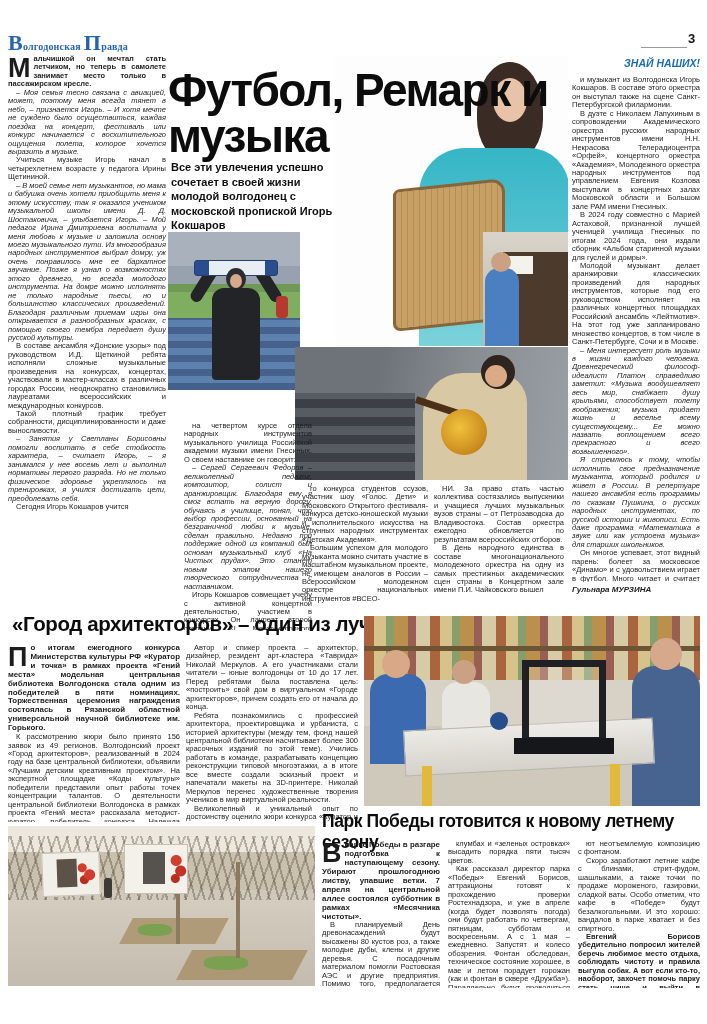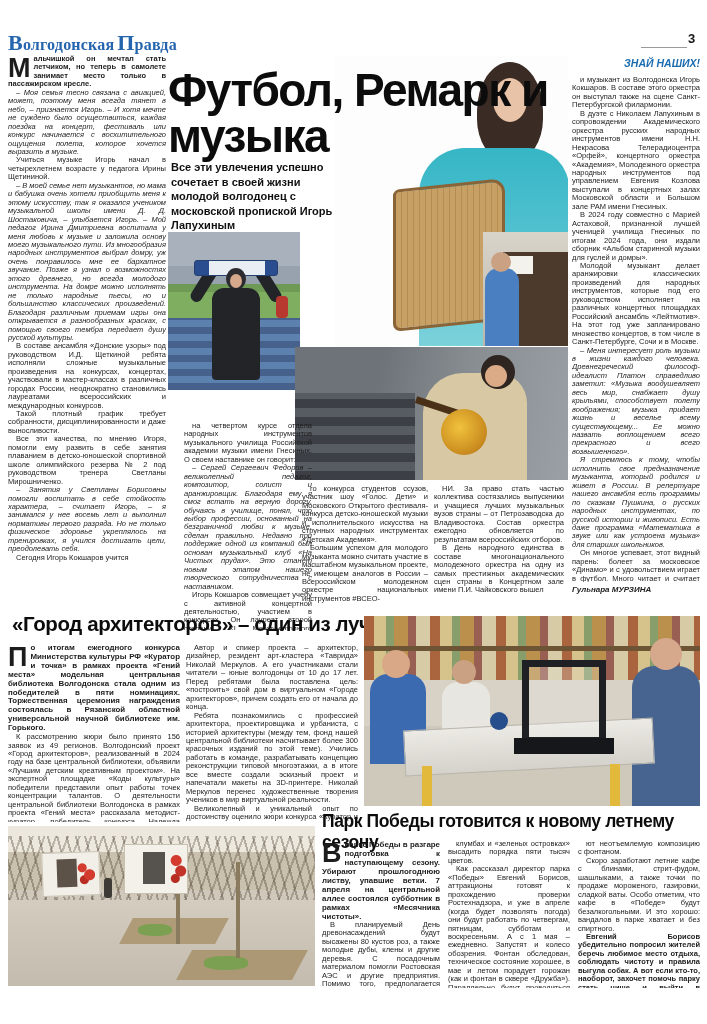--- a/index.html
+++ b/index.html
@@ -3,21 +3,21 @@
 <meta charset="utf-8">
 <style>
   * { margin:0; padding:0; box-sizing:border-box; }
   html,body { background:#e9e9e9; }
   .page { position:relative; width:707px; height:1024px; margin:0 auto; background:#fff;
           font-family:"Liberation Sans", sans-serif; color:#161616; overflow:hidden; }
   .abs { position:absolute; }
 
   
   .logo { left:8px; top:30px; font-family:"Liberation Serif", serif; font-weight:bold;
-          color:#2565ae; font-size:16px; letter-spacing:.2px; white-space:nowrap; }
+          color:#2565ae; font-size:10px; letter-spacing:.2px; white-space:nowrap; }
   .logo span { display:inline-block; margin-right:3px; }
   .logo span::first-letter { font-size:22px; }
   .dateline { left:86px; top:37px; width:370px; font-size:8px; color:#222;
               border-bottom:1px solid #9a9a9a; padding-bottom:5px; }
   .slogan { left:458px; top:31px; width:180px; font-family:"Liberation Serif", serif;
             font-weight:bold; font-size:18.5px; color:#111; white-space:nowrap; }
   .hdr-rule2 { left:641px; top:47px; width:46px; border-top:1px solid #9a9a9a; height:0; }
   .pagenum { left:688px; top:31px; font-size:13px; font-weight:bold; }
 
   
@@ -123,21 +123,21 @@
 <div class="page">
 
   <div class="abs logo">
     <span>Волгодонская</span><span>Правда</span>
   </div>
   <div class="abs hdr-rule2"></div>
   <div class="abs pagenum">3</div>
 
   <div class="abs rubric">ЗНАЙ НАШИХ!</div>
   <h1 class="abs headline">Футбол, Ремарк и музыка</h1>
-  <div class="abs subhead">Все эти увлечения успешно сочетает в своей жизни молодой волгодонец с московской пропиской Игорь Лапухиным</div>
+  <div class="abs subhead">Все эти увлечения успешно сочетает в своей жизни молодой волгодонец с московской пропиской Игорь Кокшаров</div>
 
   <figure class="ph ph-mus">
     <div class="mu-hair"></div>
     <div class="mu-face"></div>
     <div class="mu-dress"></div>
     <div class="mu-arm"></div>
     <div class="mu-gusli"></div>
     <div class="mu-piano-bg"></div>
     <div class="mu-piano"></div>
     <div class="mu-sheet"></div>
@@ -165,21 +165,20 @@
     <div class="do-domra"></div>
   </figure>
 
   <div class="col" style="left:8px; top:55px; width:158px; height:548px;">
     <p class="lead" style="text-indent:0;"><span class="dropcap">М</span><span>альчишкой он мечтал стать летчиком, но теперь в самолете занимает место только в пассажирском кресле.</span></p>
   <p class="it">– Моя семья тесно связана с авиацией, может, поэтому меня всегда тянет в небо, – признается Игорь. – И хотя мечте не суждено было осуществиться, каждая поездка на концерт, фестиваль или конкурс начинается с восхитительного ощущения полета, которое хочется выразить в музыке.</p>
       <p>Учиться музыке Игорь начал в четырехлетнем возрасте у педагога Ирины Щетининой.</p>
       <p class="it">– В моей семье нет музыкантов, но мама и бабушка очень хотели приобщить меня к этому искусству, так я оказался учеником музыкальной школы имени Д. Д. Шостаковича, – улыбается Игорь. – Мой педагог Ирина Дмитриевна воспитала у меня любовь к музыке и заложила основу моего музыкального пути. Из многообразия народных инструментов выбрал домру, уж очень понравилось мне ее бархатное звучание. Позже я узнал о возможностях этого древнего, но всегда молодого инструмента. На домре можно исполнять не только народные пьесы, но и большинство классических произведений. Благодаря различным приемам игры она открывается в разнообразных красках, с помощью своего тембра передает душу русской культуры.</p>
       <p>В составе ансамбля «Донские узоры» под руководством И.Д. Щеткиной ребята исполняли сложные музыкальные произведения на конкурсах, концертах, участвовали в мастер-классах в различных городах России, неоднократно становились лауреатами всероссийских и международных конкурсов.</p>
       <p>Такой плотный график требует собранности, дисциплинированности и даже выносливости.</p>
-      <p>Все эти качества, по мнению Игоря, помогли ему развить в себе занятия плаванием в детско-юношеской спортивной школе олимпийского резерва № 2 под руководством тренера Светланы Мирошниченко.</p>
       <p class="it">– Занятия у Светланы Борисовны помогли воспитать в себе стойкость характера, – считает Игорь, – я занимался у нее восемь лет и выполнил нормативы первого разряда. Но не только физическое здоровье укреплялось на тренировках, я учился достигать цели, преодолевать себя.</p>
       <p>Сегодня Игорь Кокшаров учится</p>
     </div>
   <div class="col" style="left:184px; top:394px; width:128px; height:208px;margin-top:28px;">
       <p>на четвертом курсе отдела народных инструментов музыкального училища Российской академии музыки имени Гнесиных. О своем наставнике он говорит:</p>
       <p class="it">– Сергей Сергеевич Федоров – великолепный педагог, композитор, солист и аранжировщик. Благодаря ему я смог встать на верную дорогу, обучаясь в училище, понял, что выбор профессии, основанный на безграничной любви к музыке, сделан правильно. Недавно при поддержке одной из компаний был основан музыкальный клуб «На Чистых прудах». Это станет новым этапом нашего творческого сотрудничества с наставником.</p>
       <p>Игорь Кокшаров совмещает учебу с активной концертной деятельностью, участием в конкурсах. Он лауреат второй степени XI Международного студенческого конкурса исполнителей на народных инструментах вузов СНГ, лауреат первой степени Открытого межрегионально-</p>
     </div>
   <div class="col" style="left:302px; top:485px; width:126px; height:118px;">
       <p>го конкурса студентов ссузов, участник шоу «Голос. Дети» и Московского Открытого фестиваля-конкурса детско-юношеской музыки и исполнительского искусства на струнных народных инструментах «Детская Академия».</p>

